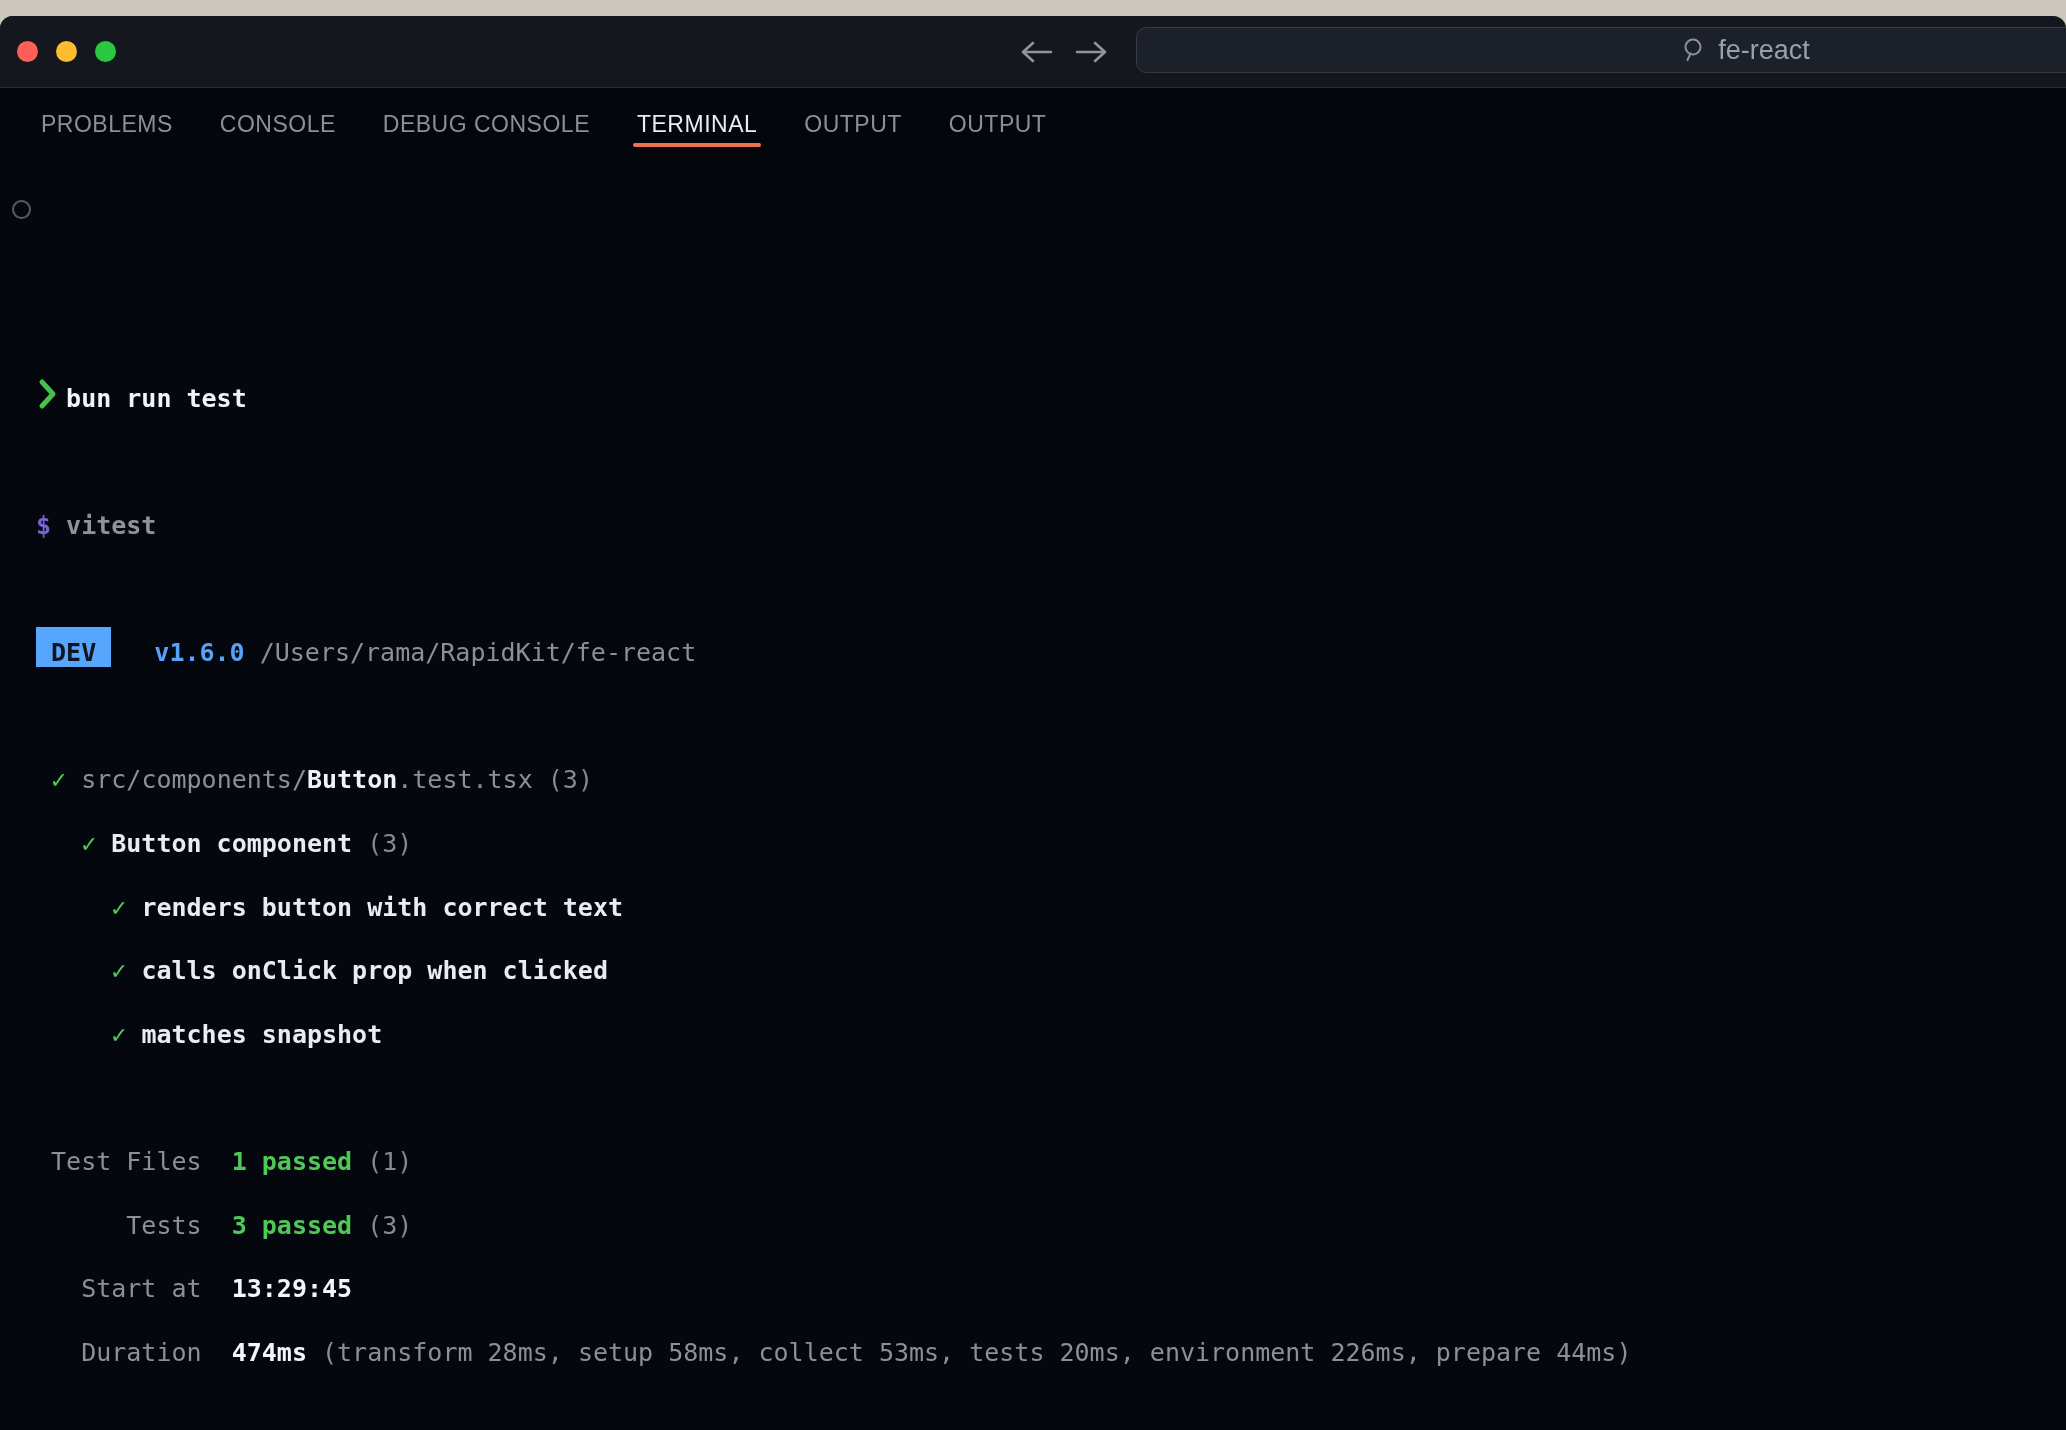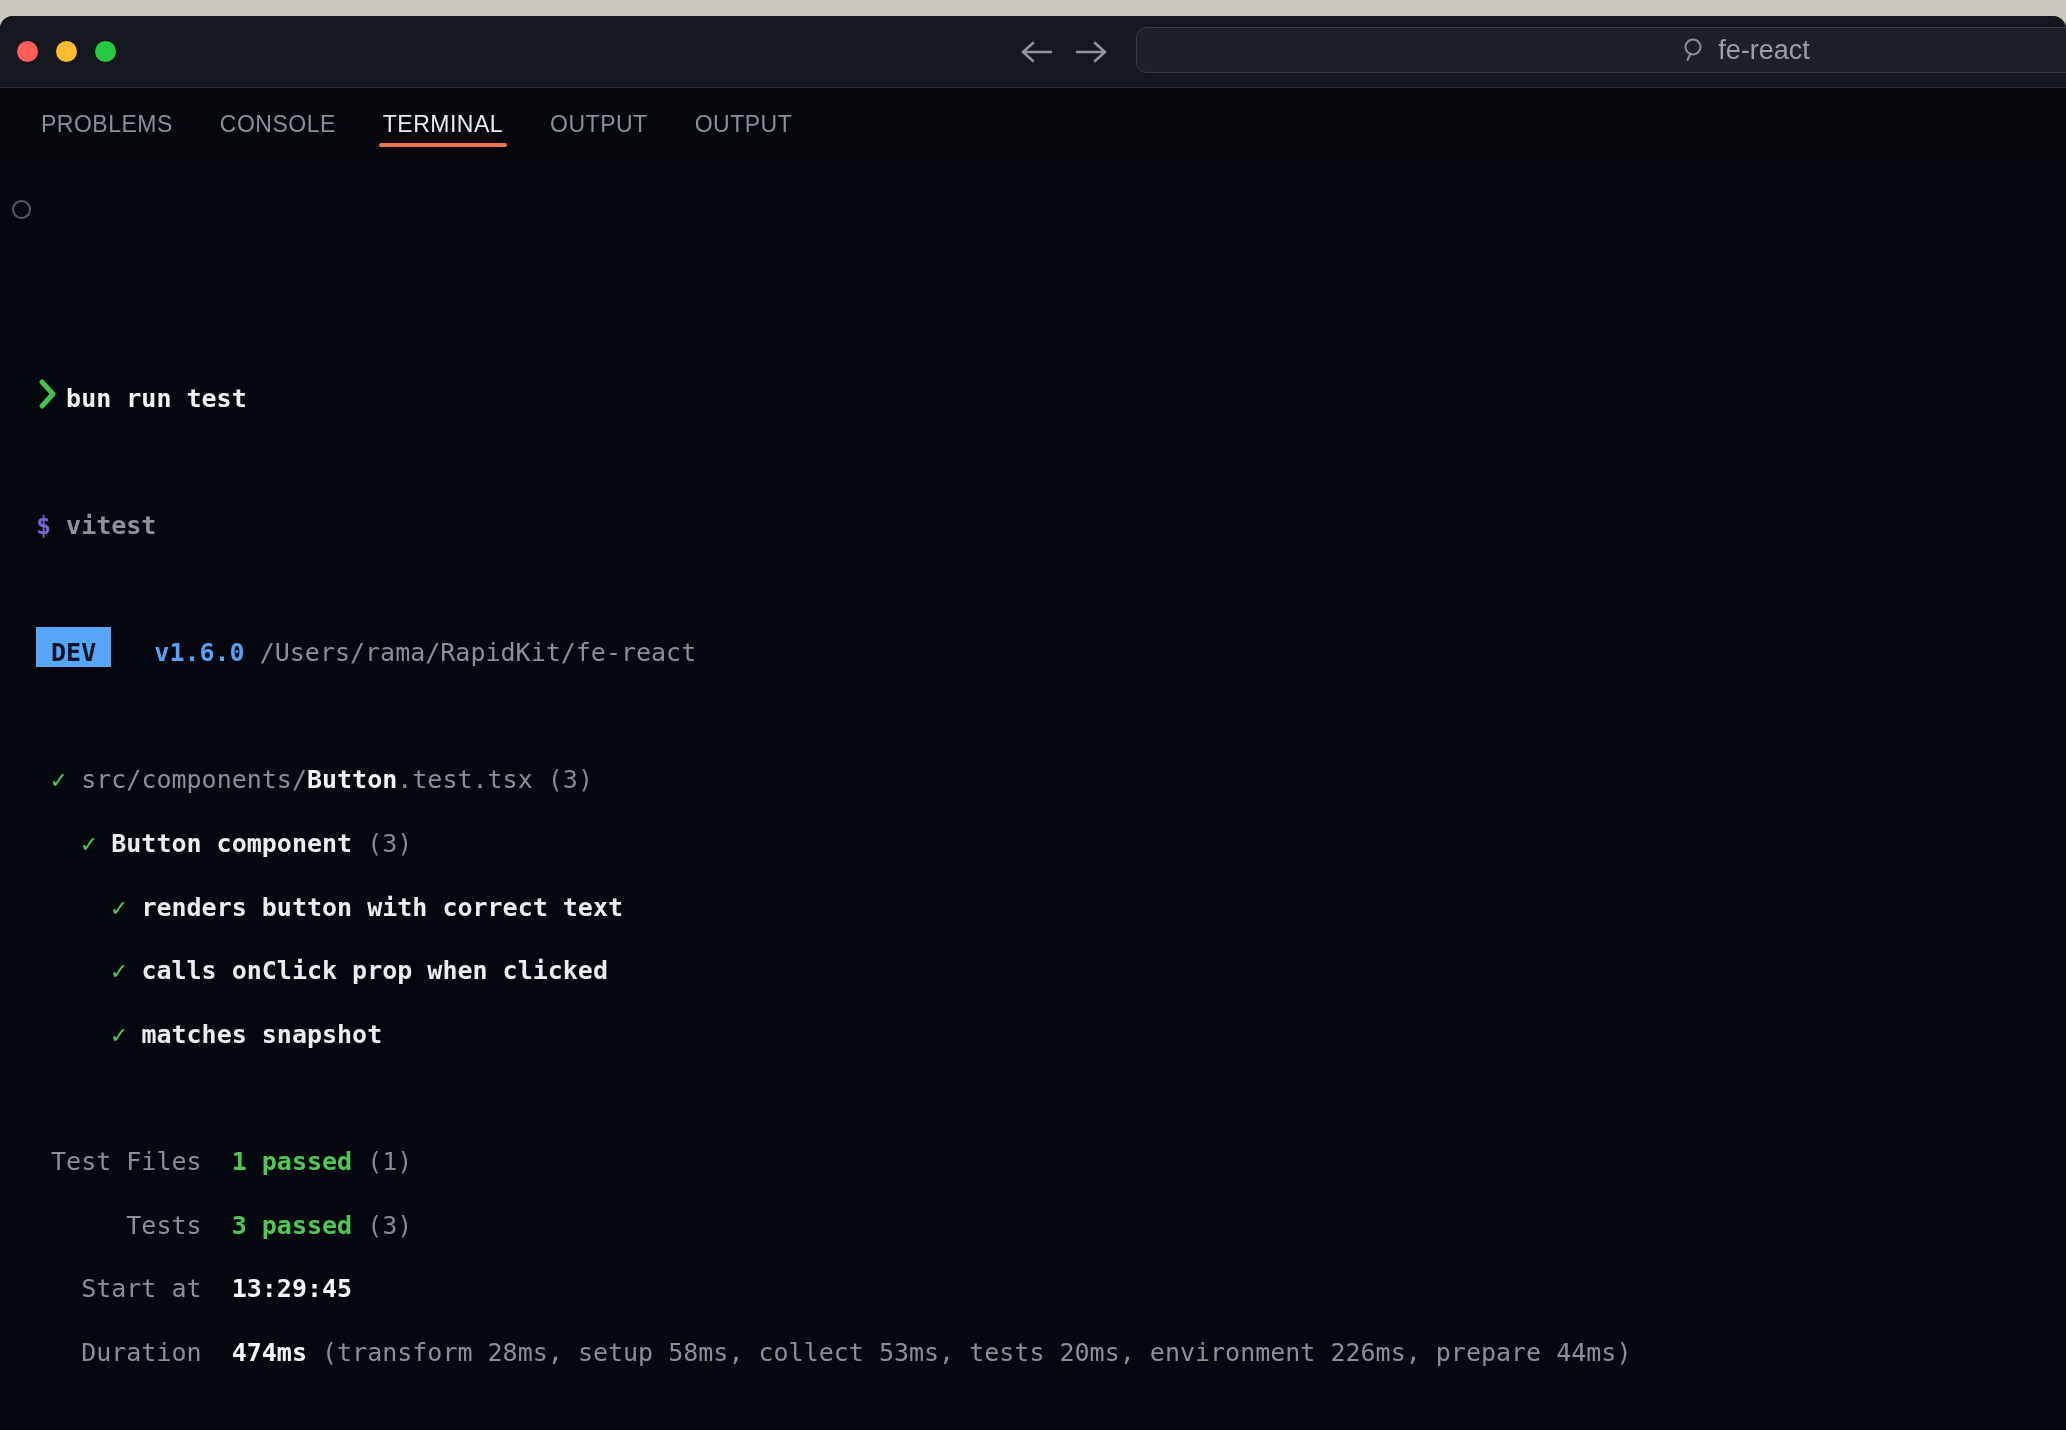--- a/index.html
+++ b/index.html
@@ -103,20 +103,21 @@
         <circle cx="11" cy="10" r="7.5" stroke="#8a8f99" stroke-width="2"></circle>
         <path d="M8.5 16.5 L5.5 23" stroke="#8a8f99" stroke-width="2" stroke-linecap="round"></path>
       </svg>
       <span>fe-react</span>
     </div>
   </div>
 
   <div class="tabstrip" id="tabstrip">
       <div class="tab">PROBLEMS</div>
       <div class="tab">CONSOLE</div>
+      <div class="tab">DEBUG CONSOLE</div>
       <div class="tab active">TERMINAL</div>
       <div class="tab">OUTPUT</div>
       <div class="tab">OUTPUT</div>
     </div>
 
   <div class="terminal">
     <span class="cmd-circle"></span>
     <div id="term-lines"><div class="tl"><span class="s-chevron-icon"><svg width="24" height="32" viewBox="0 0 24 32" fill="none">
               <path d="M6 4 L17 16 L6 28" stroke="#46c14e" stroke-width="5" stroke-linecap="round" stroke-linejoin="round" fill="none"></path>
             </svg></span><span class="s-cmd">bun run test</span></div><div class="tl">&nbsp;</div><div class="tl"><span class="s-purple">$ </span><span class="s-dimbold">vitest</span></div><div class="tl">&nbsp;</div><div class="tl"><span class="s-badge-dev"> DEV </span><span class="s-plain"> </span><span class="s-blue">v1.6.0</span><span class="s-plain"> </span><span class="s-dim">/Users/rama/RapidKit/fe-react</span></div><div class="tl">&nbsp;</div><div class="tl"><span class="s-plain"> </span><span class="s-check">✓</span><span class="s-plain"> </span><span class="s-dim">src/components/</span><span class="s-cmd">Button</span><span class="s-dim">.test.tsx</span><span class="s-count"> (3)</span></div><div class="tl"><span class="s-plain">   </span><span class="s-check">✓</span><span class="s-plain"> </span><span class="s-white">Button component</span><span class="s-count"> (3)</span></div><div class="tl"><span class="s-plain">     </span><span class="s-check">✓</span><span class="s-plain"> </span><span class="s-white">renders button with correct text</span></div><div class="tl"><span class="s-plain">     </span><span class="s-check">✓</span><span class="s-plain"> </span><span class="s-white">calls onClick prop when clicked</span></div><div class="tl"><span class="s-plain">     </span><span class="s-check">✓</span><span class="s-plain"> </span><span class="s-white">matches snapshot</span></div><div class="tl">&nbsp;</div><div class="tl"><span class="s-plain"> </span><span class="s-dim">Test Files</span><span class="s-plain">  </span><span class="s-greenbold">1 passed</span><span class="s-count"> (1)</span></div><div class="tl"><span class="s-plain">      </span><span class="s-dim">Tests</span><span class="s-plain">  </span><span class="s-greenbold">3 passed</span><span class="s-count"> (3)</span></div><div class="tl"><span class="s-plain">   </span><span class="s-dim">Start at</span><span class="s-plain">  </span><span class="s-boldwhite">13:29:45</span></div><div class="tl"><span class="s-plain">   </span><span class="s-dim">Duration</span><span class="s-plain">  </span><span class="s-boldwhite">474ms</span><span class="s-dim"> (transform 28ms, setup 58ms, collect 53ms, tests 20ms, environment 226ms, prepare 44ms)</span></div><div class="tl">&nbsp;</div></div>

